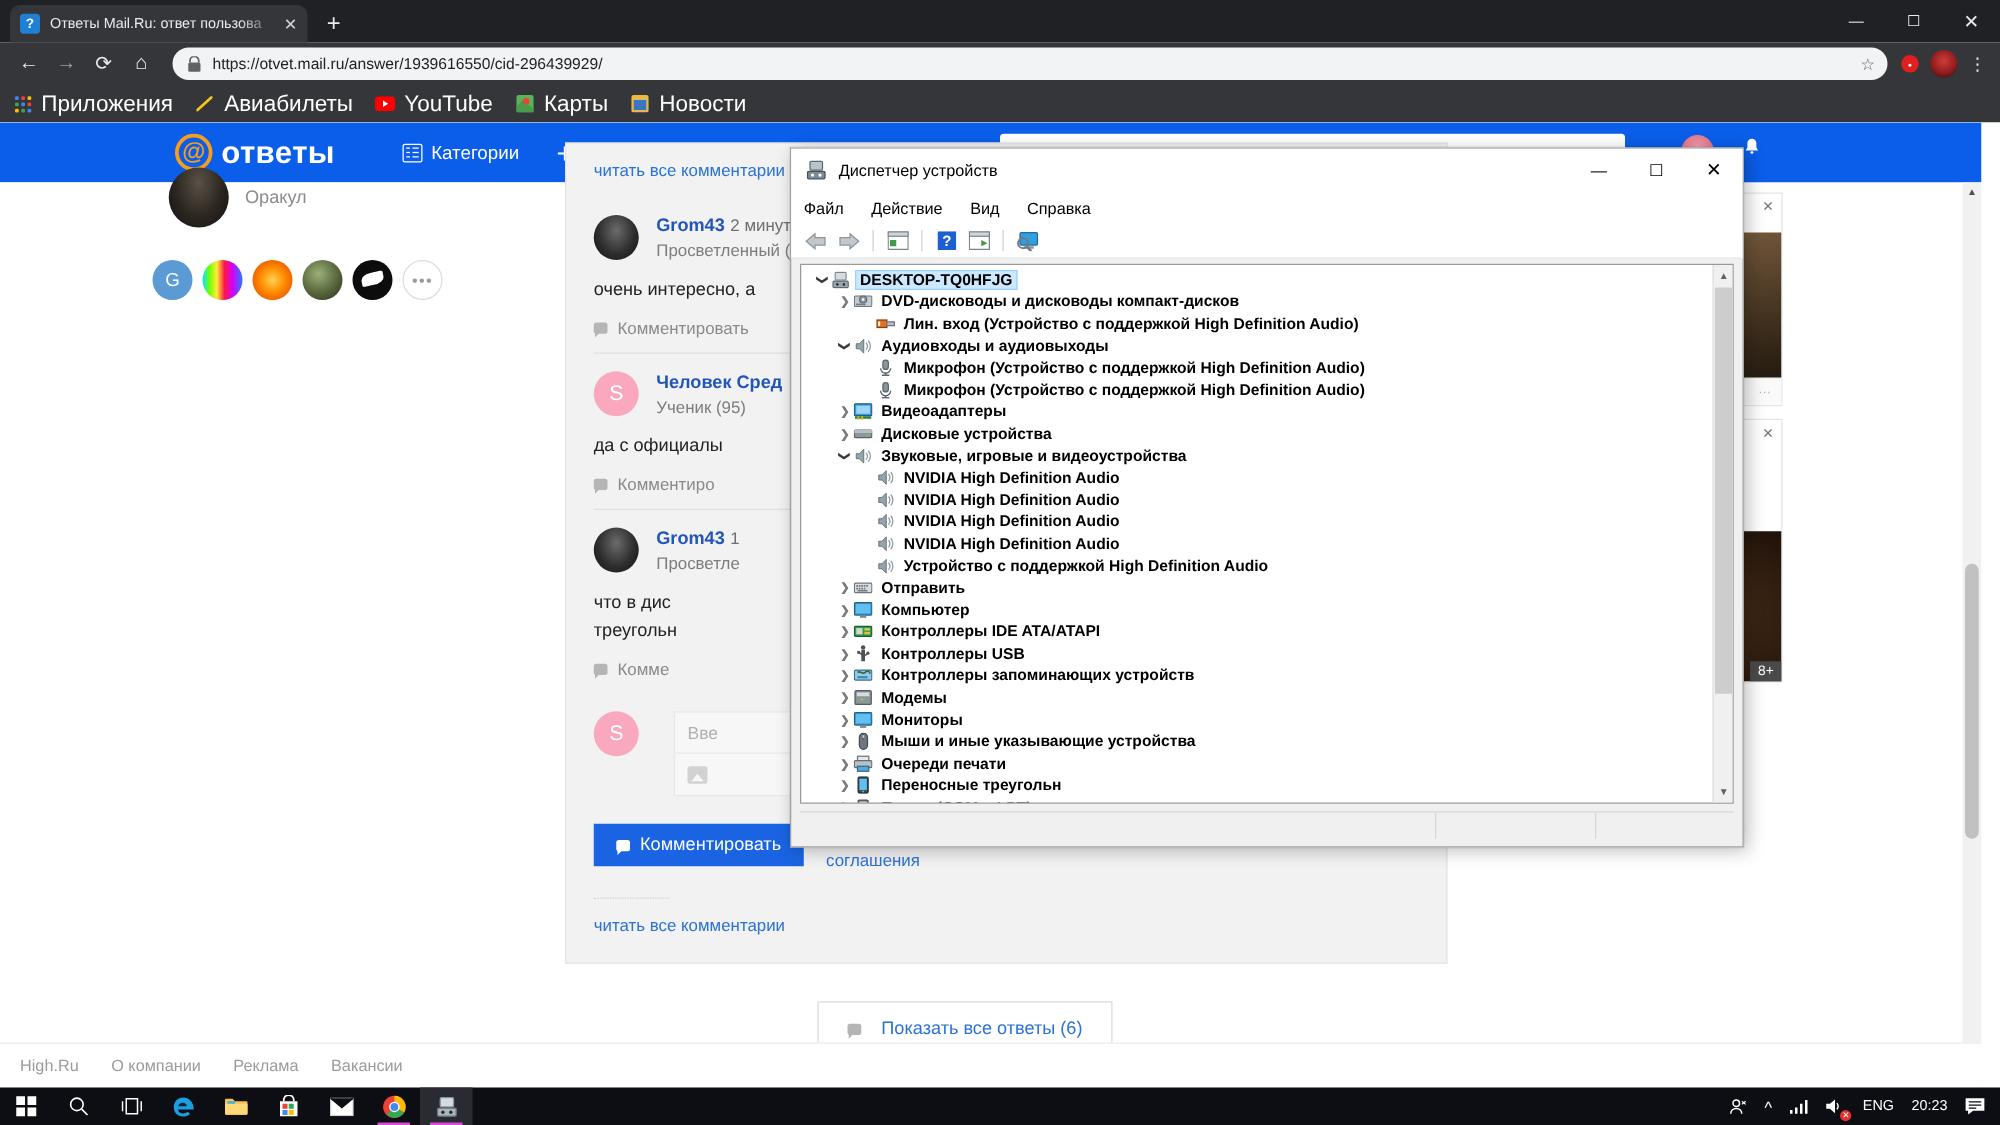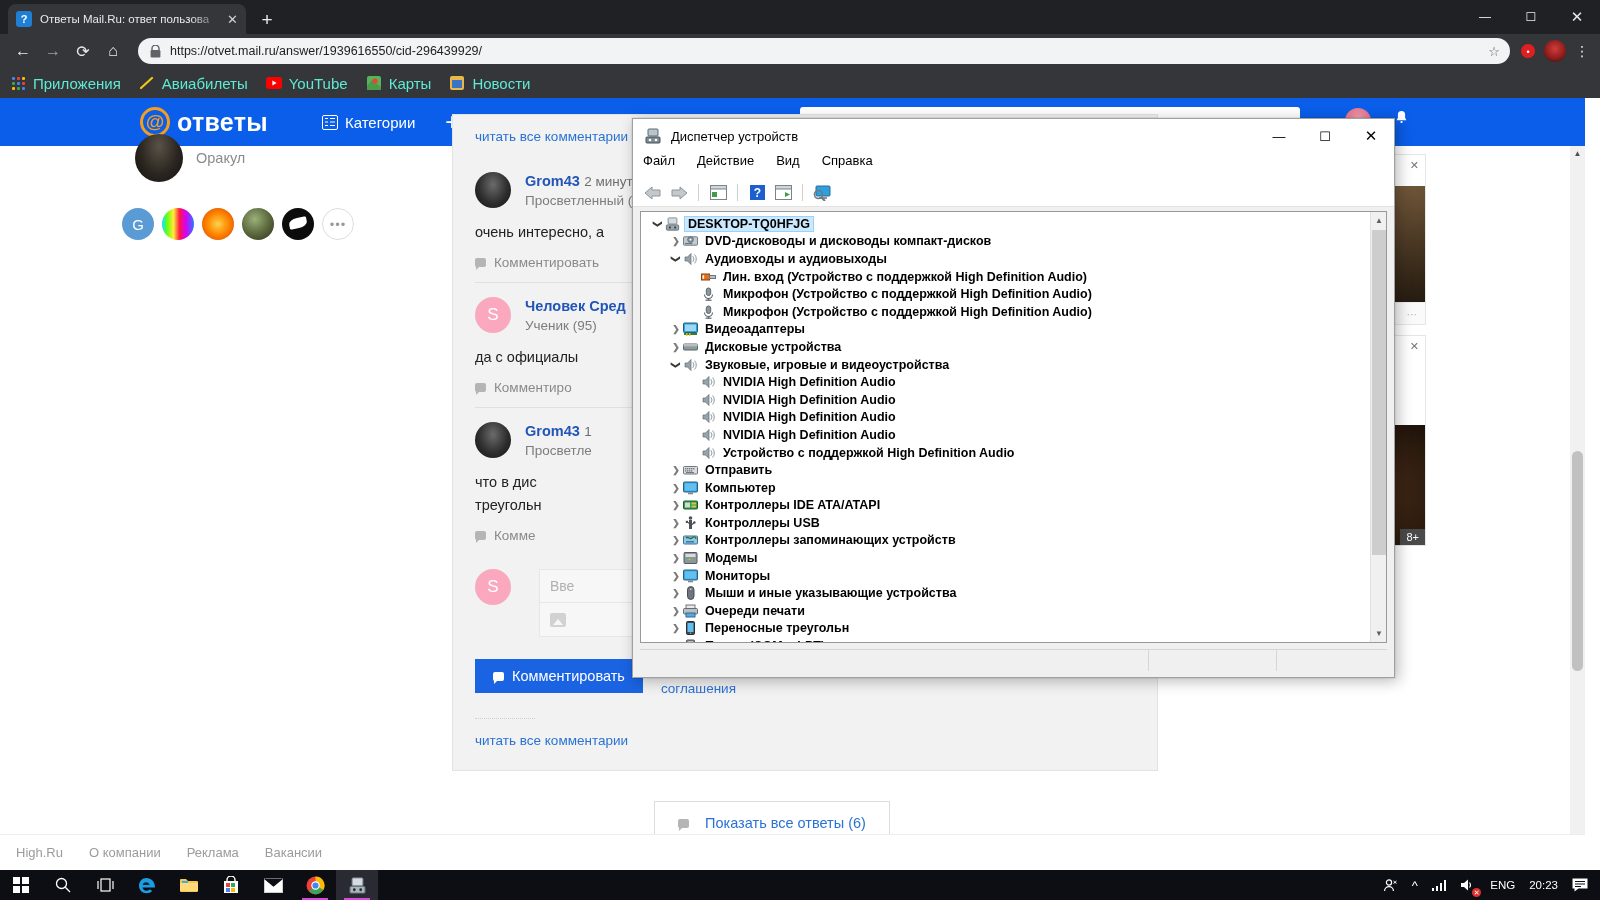--- a/index.html
+++ b/index.html
@@ -63,21 +63,21 @@
     flex: 0 0 auto;
   }
   .ext-ic { width: 20px; height: 20px; margin-right:2px; position:relative; flex:0 0 auto;}
   .dots-v { width: 24px; color: #e8eaed; font-size: 14px; text-align: center; margin-right: 6px; letter-spacing:0; flex:0 0 auto;}
 
   .bookmarks {
     position: absolute; left: 0; top: 68px; width: 1600px; height: 30px;
     background: #35363a; display: flex; align-items: center; padding-left: 10px;
   }
   .bm { display: flex; align-items: center; margin-right: 18px; }
-  .bm-lbl { color: #5eead4; font-size: 15px; margin-left: 7px; }
+  .bm-lbl { color: #ffffff; font-size: 18px; margin-left: 7px; }
   .bm-ic { width: 16px; height: 16px; display:flex; align-items:center; justify-content:center; font-size:12px;}
   .apps-grid { display:grid; grid-template-columns: repeat(3,3px); grid-template-rows: repeat(3,3px); gap:2px; }
   .apps-grid i { width:3px; height:3px; display:block; border-radius:1px; }
 
   
   #page { position: absolute; left: 0; top: 98px; width: 1600px; height: 772px;
           background: #ffffff; overflow: hidden; }
   .mru-header {
     position: absolute; left: 0; top: 0; width: 1585px; height: 48px; background: #0a5eea;
     display: flex; align-items: center;
@@ -201,21 +201,21 @@
   }
   .dm-title {
     height: 34px; background:#ffffff; display:flex; align-items:center; position:relative;text-align:center;
   }
   .dm-title-ic { margin-left:12px; width:16px;height:16px; position:relative; }
   .dm-title-txt { margin-left:10px; font-size:13px; color:#000; }
   .dm-btns { position:absolute; right:0; top:0; display:flex; height:34px; }
   .dm-btn { width:46px; height:34px; display:flex; align-items:center; justify-content:center;
     color:#000; font-size:13px; }
   .dm-btn.x { font-size:15px; }
-  .dm-menu { height: 26px; background:#fff; display:flex; align-items:flex-start; padding-left:10px; }
+  .dm-menu { height: 26px; background:#fff; display:flex; align-items:center; padding-left:10px; }
   .dm-menu span { font-size:13px; color:#000; margin-right:22px; }
   .dm-toolbar { height: 28px; background:#fff; border-bottom:1px solid #e3e3e3;
      display:flex; align-items:center; padding-left:8px; gap:2px; }
   .tb-ic { width:24px;height:24px; display:flex; align-items:center; justify-content:center; position:relative;}
   .tb-sep { width:1px; height:17px; background:#cfcfcf; margin:0 5px; }
   .dm-body { position:absolute; left:7px; top: 92px; right:7px; bottom: 34px;
      background:#fff; border:1px solid #999; overflow:hidden; }
   .dm-tree { position:absolute; left:0; top:3px; right:16px; bottom:0; overflow:hidden; }
   .tnode { display:flex; align-items:center; height:17.6px; font-size:12.5px; color:#000; white-space:nowrap;font-weight:bold; }
   .tchev { width:14px; text-align:center; color:#7a7a7a; font-size:9px; flex:0 0 auto; }
@@ -613,36 +613,36 @@
         <div class="tnode" style="padding-left: 28px;">
           <span class="tchev">❯</span>
           <span class="tico"><svg width="15" height="14" viewBox="0 0 16 14">
               <rect x="0.5" y="2.5" width="15" height="9" rx="1" fill="#c3cbd1" stroke="#6b767d"></rect>
               <circle cx="8" cy="5.5" r="3" fill="#8e9ba3" stroke="#5d686f"></circle>
               <circle cx="8" cy="5.5" r="1" fill="#fff"></circle>
               <rect x="2" y="9" width="8" height="1.4" fill="#6f7a81"></rect>
             </svg></span>
           <span class="tlabel">DVD-дисководы и дисководы компакт-дисков</span>
         </div>
-        <div class="tnode" style="padding-left: 28px;">
-          <span class="tchev open" style="transform: rotate(90deg);">❯</span>
-          <span class="tico"><svg width="15" height="14" viewBox="0 0 15 14">
-              <path d="M2 5h2.5L8 1.5v11L4.5 9H2z" fill="#97a3ab" stroke="#5f6a71" stroke-width="0.7"></path>
-              <path d="M9.8 4.2a4.3 4.3 0 0 1 0 5.6M11.6 2.6a6.6 6.6 0 0 1 0 8.8" fill="none" stroke="#8d99a1" stroke-width="1"></path>
-            </svg></span>
-          <span class="tlabel">Аудиовходы и аудиовыходы</span>
-        </div>
         <div class="tnode" style="padding-left: 46px;">
           <span class="tchev"></span>
           <span class="tico"><svg width="15" height="14" viewBox="0 0 15 14">
               <rect x="0.5" y="4" width="8" height="6" fill="#e0721f" stroke="#8c410d"></rect>
               <rect x="8.5" y="5.5" width="6" height="3" fill="#b9c1c7" stroke="#6d767c"></rect>
               <rect x="1.5" y="5.2" width="1.6" height="3.6" fill="#fff7ec"></rect>
             </svg></span>
           <span class="tlabel">Лин. вход (Устройство с поддержкой High Definition Audio)</span>
+        </div>
+        <div class="tnode" style="padding-left: 28px;">
+          <span class="tchev open" style="transform: rotate(90deg);">❯</span>
+          <span class="tico"><svg width="15" height="14" viewBox="0 0 15 14">
+              <path d="M2 5h2.5L8 1.5v11L4.5 9H2z" fill="#97a3ab" stroke="#5f6a71" stroke-width="0.7"></path>
+              <path d="M9.8 4.2a4.3 4.3 0 0 1 0 5.6M11.6 2.6a6.6 6.6 0 0 1 0 8.8" fill="none" stroke="#8d99a1" stroke-width="1"></path>
+            </svg></span>
+          <span class="tlabel">Аудиовходы и аудиовыходы</span>
         </div>
         <div class="tnode" style="padding-left: 46px;">
           <span class="tchev"></span>
           <span class="tico"><svg width="15" height="14" viewBox="0 0 15 14">
               <rect x="5.3" y="1" width="4.4" height="7.5" rx="2.2" fill="#8a959d" stroke="#5c666d"></rect>
               <path d="M3.5 7.5a4 4 0 0 0 8 0" fill="none" stroke="#5c666d" stroke-width="1.1"></path>
               <rect x="6.8" y="11" width="1.4" height="2.2" fill="#5c666d"></rect>
               <rect x="4.5" y="12.6" width="6" height="1.2" fill="#5c666d"></rect>
             </svg></span>
           <span class="tlabel">Микрофон (Устройство с поддержкой High Definition Audio)</span>

